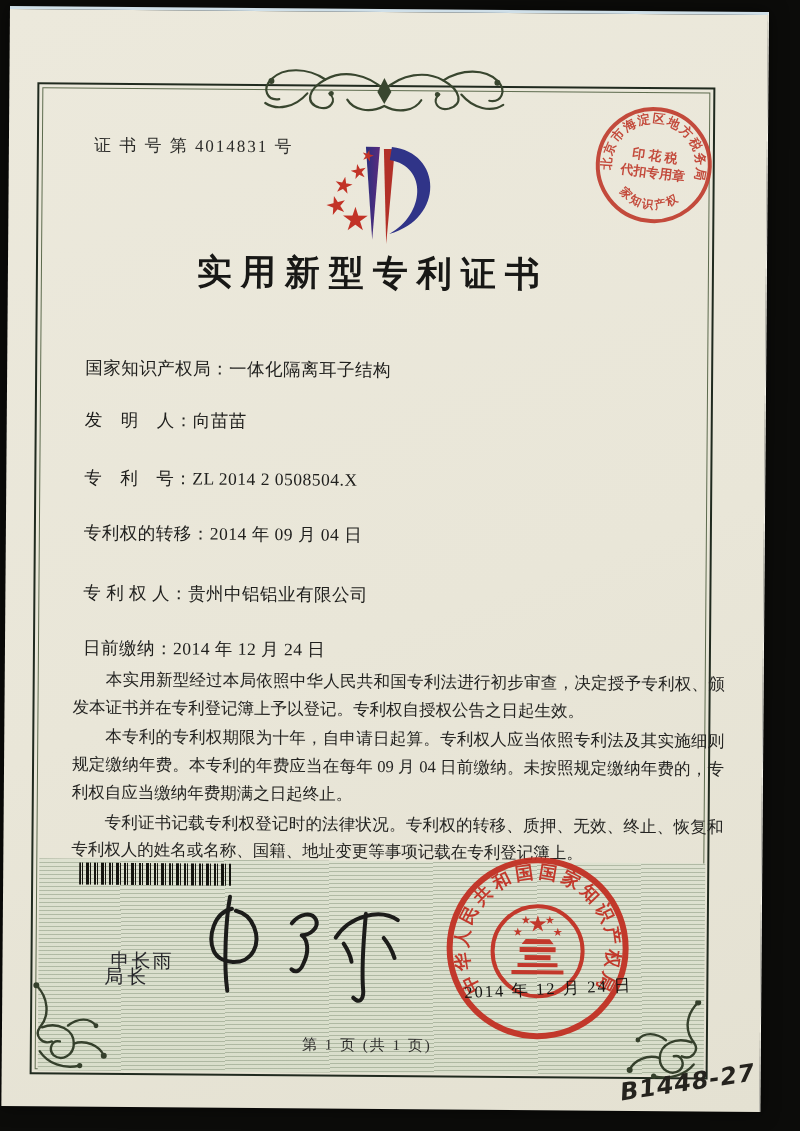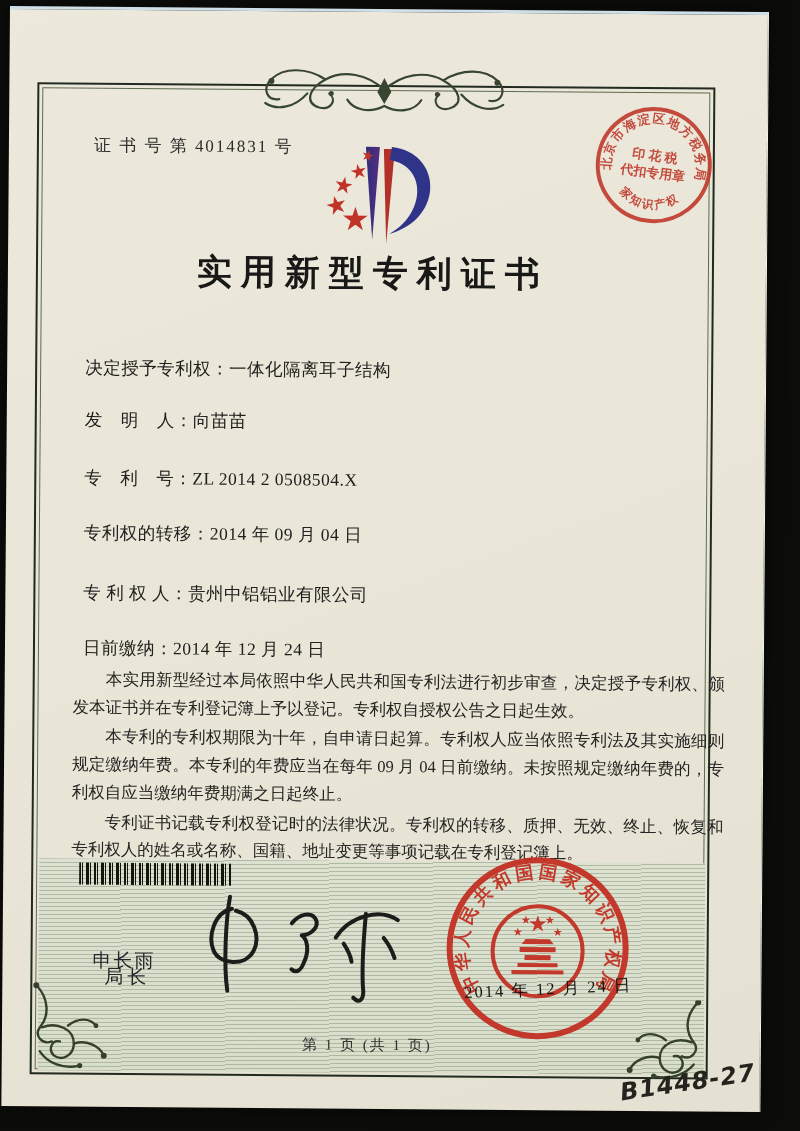--- a/index.html
+++ b/index.html
@@ -26,21 +26,21 @@
   .f0{top:346px}.f1{top:398px}.f2{top:456px}.f3{top:511px}.f4{top:571px}.f5{top:626px}
   .body-text{position:absolute;left:68px;top:656px;width:652px;font-size:16.5px;
              line-height:1.68;color:#242422;text-align:justify;}
   .body-text p{margin:0 0 2px 0;text-indent:2em;}
   
   .barcode{position:absolute;left:76px;top:853px;width:152px;height:22px;
            background:repeating-linear-gradient(90deg,#14140f 0 2px,transparent 2px 3px,
              #14140f 3px 4px,transparent 4px 7px,#14140f 7px 10px,transparent 10px 11px,
              #14140f 11px 12px,transparent 12px 15px);}
   .role{position:absolute;left:102px;top:954px;font-size:19px;color:#26262a;letter-spacing:4px;}
-  .signer{position:absolute;left:90px;top:938px;font-size:19px;color:#26262a;letter-spacing:2px;}
+  .signer{position:absolute;left:108px;top:938px;font-size:19px;color:#26262a;letter-spacing:2px;}
   .signature{position:absolute;left:185px;top:868px;}
   .seal{position:absolute;left:435px;top:835px;opacity:.93;}
   .seal-date{position:absolute;left:462px;top:965px;font-size:16.5px;color:#141412;
              letter-spacing:2px;transform:rotate(-3deg);white-space:nowrap;}
   .page-footer{position:absolute;left:28px;top:1024px;width:674px;text-align:center;
                font-size:15px;color:#2e2e2c;letter-spacing:2px;}
   
   .tax-stamp{position:absolute;left:578px;top:84px;opacity:.9;transform:rotate(7deg);}
   .ornament-top{position:absolute;left:238px;top:48px;}
   .corner-bl{position:absolute;left:26px;top:972px;}
@@ -110,21 +110,21 @@
       </text>
       <text font-size="11.5" fill="#bf3a2b" letter-spacing="2" font-weight="700">
         <textPath href="#taxBot" startOffset="50%" text-anchor="middle">国家知识产权局</textPath>
       </text>
       <text x="67" y="62" text-anchor="middle" font-size="13" font-weight="700" fill="#bf3a2b">印 花 税</text>
       <text x="67" y="79" text-anchor="middle" font-size="13" font-weight="700" fill="#bf3a2b">代扣专用章</text>
     </svg>
 
     <div class="title">实用新型专利证书</div>
 
-    <div class="field f0"><span>决定授予专利权：</span><span>一体化隔离耳子结构</span></div>
+    <div class="field f0"><span>国家知识产权局：</span><span>一体化隔离耳子结构</span></div>
     <div class="field f1"><span>发　明　人：</span><span>向苗苗</span></div>
     <div class="field f2"><span>专　利　号：</span><span>ZL 2014 2 0508504.X</span></div>
     <div class="field f3"><span>专利权的转移：</span><span>2014 年 09 月 04 日</span></div>
     <div class="field f4"><span>专 利 权 人：</span><span>贵州中铝铝业有限公司</span></div>
     <div class="field f5"><span>日前缴纳：</span><span>2014 年 12 月 24 日</span></div>
 
     <div class="body-text">
       <p>本实用新型经过本局依照中华人民共和国专利法进行初步审查，决定授予专利权、颁发本证书并在专利登记簿上予以登记。专利权自授权公告之日起生效。</p>
       <p>本专利的专利权期限为十年，自申请日起算。专利权人应当依照专利法及其实施细则规定缴纳年费。本专利的年费应当在每年 09 月 04 日前缴纳。未按照规定缴纳年费的，专利权自应当缴纳年费期满之日起终止。</p>
       <p>专利证书记载专利权登记时的法律状况。专利权的转移、质押、无效、终止、恢复和专利权人的姓名或名称、国籍、地址变更等事项记载在专利登记簿上。</p>

